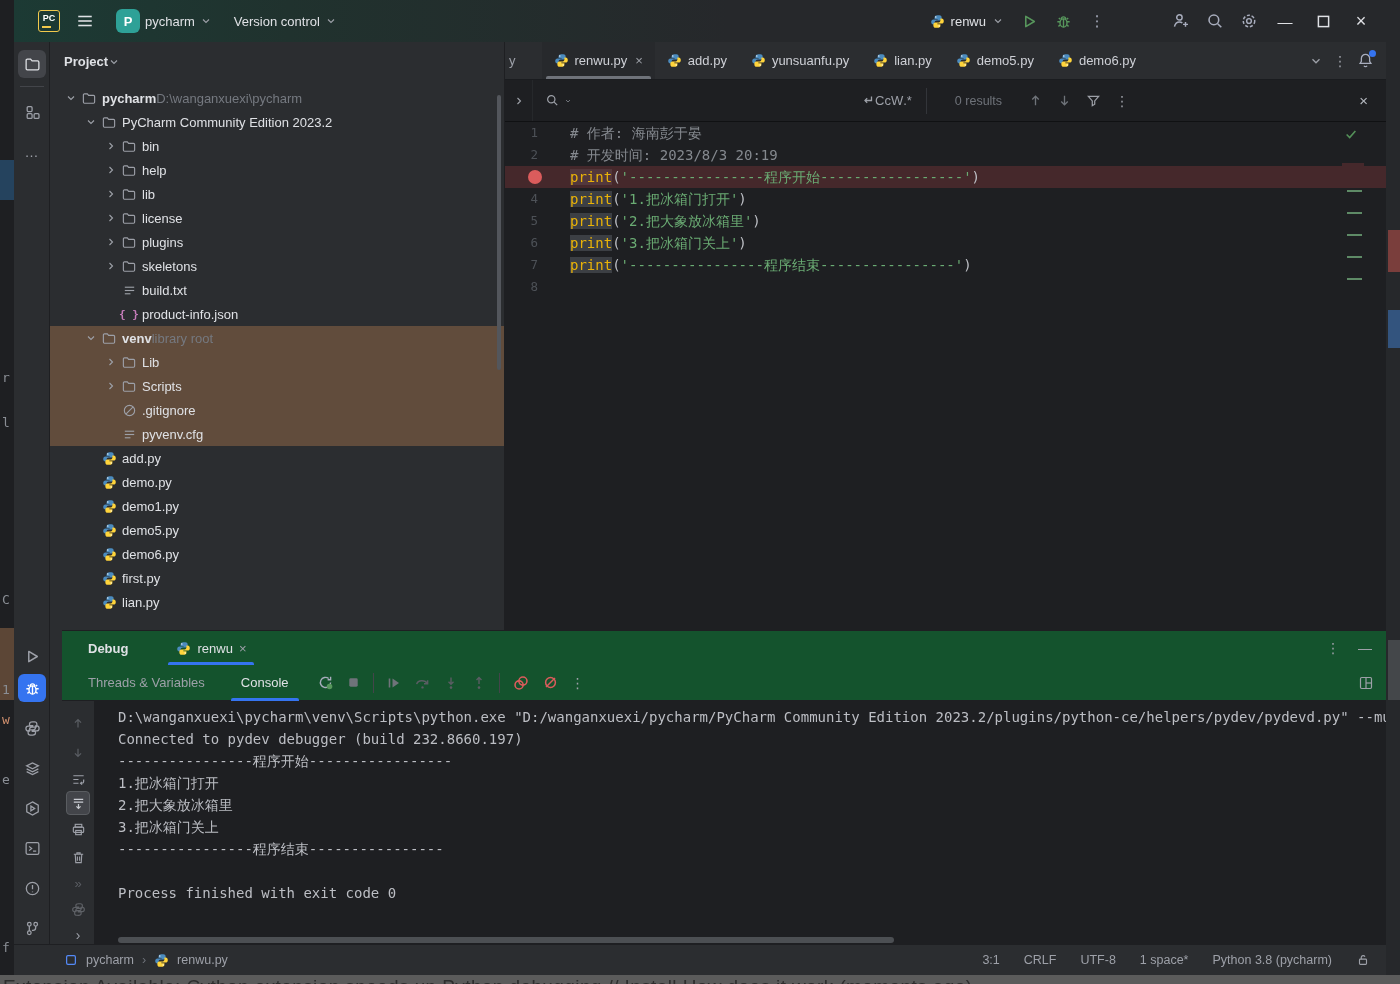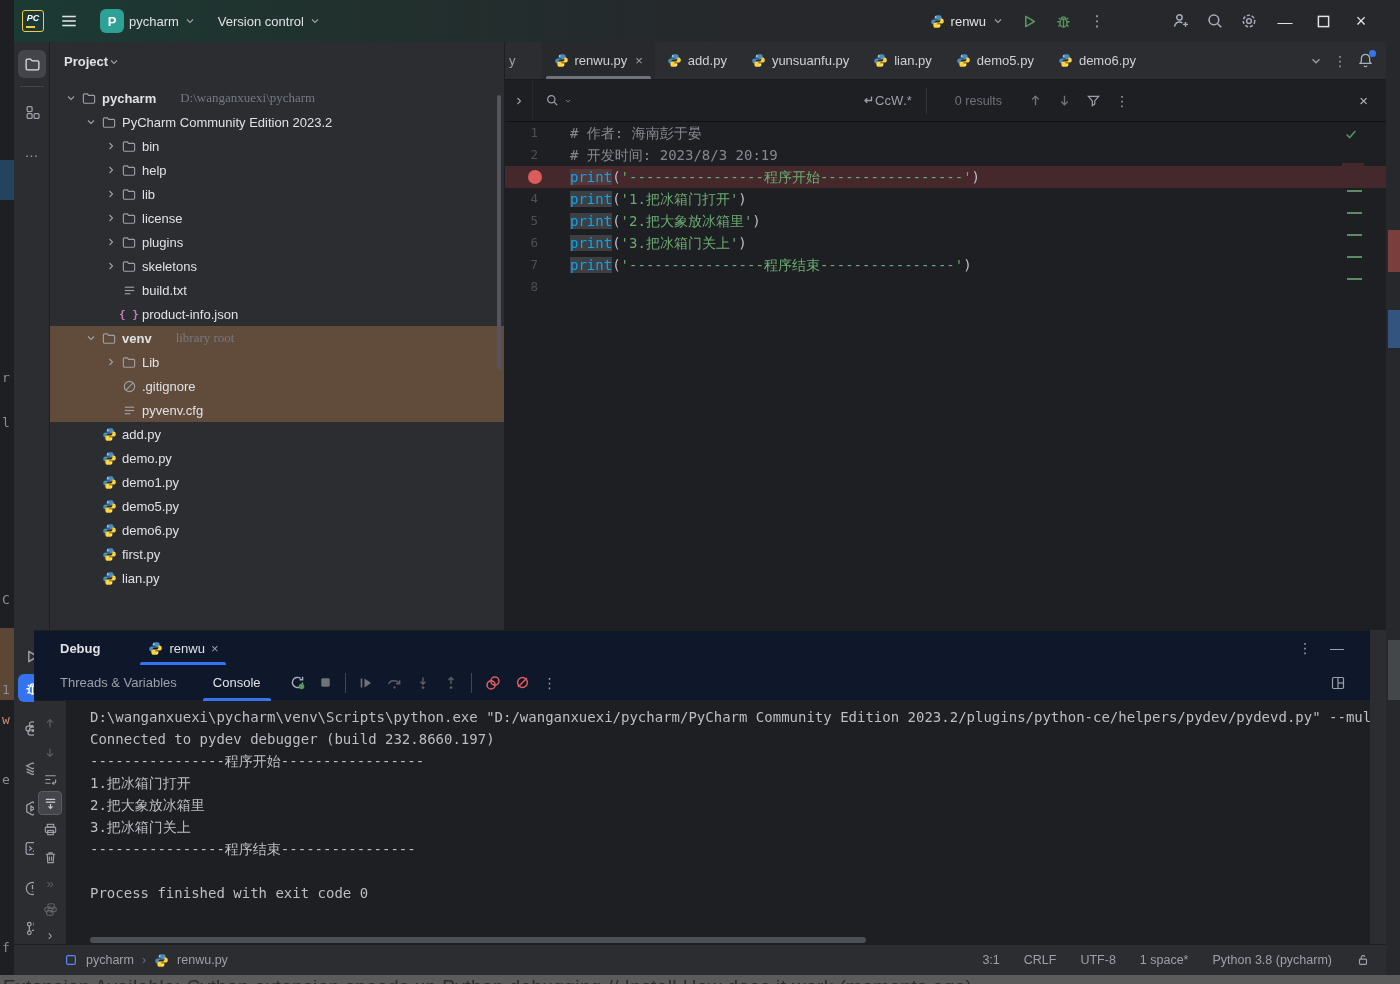--- a/index.html
+++ b/index.html
@@ -19,21 +19,21 @@
 
   
   .win { position:absolute; left:14px; top:0; width:1372px; height:975px; background:#2B2D30; overflow:hidden; }
 
   
   .titlebar { position:absolute; left:0; top:0; width:100%; height:42px;
     background:linear-gradient(90deg,#1C3A34 0%,#20322E 20%,#26282B 52%,#26282B 100%);
     display:flex; align-items:center; }
   .tb-left { display:flex; align-items:center; gap:10px; padding-left:6px; }
   .pc-logo { width:22px; height:22px; border:1.6px solid #F2C94C; border-radius:3px; position:relative;
-    color:#fff; font-size:9px; font-weight:bold; display:flex; align-items:flex-start; justify-content:center; padding-top:2px; margin-left:2px;font-style:italic;}
+    color:#fff; font-size:9px; font-weight:bold; display:flex; align-items:flex-start; justify-content:center; padding-top:2px; margin-left:18px;}
   .pc-logo::after { content:""; position:absolute; left:3px; bottom:3px; width:9px; height:2px; background:#F2C94C; }
   .tb-btn { display:flex; align-items:center; gap:5px; color:#DFE1E5; font-size:13px; padding:4px 6px; border-radius:4px; }
   .avatar { width:24px; height:24px; border-radius:6px; background:#2EA197; color:#fff; font-size:13px; font-weight:bold;
     display:flex; align-items:center; justify-content:center; }
   .tb-right { margin-left:auto; display:flex; align-items:center; gap:4px; padding-right:8px; }
   .tb-ico { width:30px; height:30px; display:flex; align-items:center; justify-content:center; border-radius:4px; }
   .runcfg { display:flex; align-items:center; gap:6px; font-size:13px; color:#DFE1E5; margin-right:6px; }
   .winctl { width:34px; height:30px; display:flex; align-items:center; justify-content:center; color:#DFE1E5; font-size:15px; }
 
   
@@ -47,21 +47,21 @@
   .project { position:absolute; left:36px; top:42px; width:455px; height:588px; background:#2B2D30;
     border-right:1px solid #1E1F22; overflow:hidden; }
   .proj-head { display:flex; align-items:center; padding:12px 0 10px 14px; font-size:13px; font-weight:bold; color:#DFE1E5; }
   .tree { position:absolute; left:0; top:44px; width:100%; }
   .tree-row { display:flex; align-items:center; height:24px; font-size:13px; color:#DFE1E5; white-space:nowrap; }
   .tree-row.selected { background:#614C3C; }
   .tr-chev { width:18px; height:16px; display:flex; align-items:center; justify-content:center; flex:none; }
   .tr-ico { width:18px; height:16px; display:flex; align-items:center; justify-content:center; flex:none; }
   .tr-label { margin-left:4px; }
   .tr-label.bold { font-weight:bold; }
-  .tr-suffix { margin-left:24px; color:#757980;font-family:Liberation Serif, serif; }
+  .tr-suffix { margin-left:0; color:#757980; }
   .json-ico { font-family:"DejaVu Sans Mono", monospace; font-size:11px; font-weight:bold; color:#C77DBB; }
   .proj-scroll { position:absolute; right:3px; top:53px; width:4px; height:275px; background:#53565C; border-radius:2px; }
 
   
   .editor { position:absolute; left:491px; top:42px; width:881px; height:588px; background:#1E1F22; }
   .tabstrip { position:absolute; left:0; top:0; width:100%; height:38px; background:#2B2D30; border-bottom:1px solid #1A1C1F; display:flex; align-items:stretch; }
   .tab-frag { display:flex; align-items:center; padding:0 8px 0 4px; color:#9DA0A8; font-size:13px; }
   .tab { position:relative; display:flex; align-items:center; gap:6px; padding:0 12px; font-size:13px; color:#CED0D6; }
   .tab.active { background:#27292C; }
   .tab.active::after { content:""; position:absolute; left:4px; right:4px; bottom:0; height:3px; background:#6F737A; border-radius:2px 2px 0 0; }
@@ -82,31 +82,31 @@
   .find-close { margin-left:auto; margin-right:18px; color:#B4B8BF; font-size:15px; }
 
   
   .code { position:absolute; left:0; top:80px; width:100%; height:508px; font-family:"DejaVu Sans Mono", monospace; font-size:14px; }
   .cline { position:relative; display:flex; height:22px; line-height:22px; white-space:pre; }
   .cline.bp { background:#45282B; }
   .cgut { position:relative; width:46px; flex:none; text-align:right; padding-right:13px; color:#4D5157; font-size:12.5px; }
   .bp-dot { position:absolute; right:9px; top:4px; width:14px; height:14px; border-radius:50%; background:#DB5C5C; }
   .ctext { margin-left:19px; }
   .seg-comment { color:#85898F; }
-  .seg-fn { color:#0ea5e9; background:#3C3F44; }
+  .seg-fn { color:#eab308; background:#3C3F44; }
   .cline.bp .seg-fn { background:#53383C; }
   .seg-plain { color:#BCBEC4; }
   .seg-string { color:#6AAB73; }
   .code-marks { position:absolute; right:0; top:0; width:60px; height:100%; }
   .mark-check { position:absolute; right:28px; top:5px; }
   .mark-bp { position:absolute; right:22px; top:41px; width:22px; height:20px; background:#45282B; }
   .mark-dash { position:absolute; right:24px; width:15px; height:2px; background:#5E8A66; }
 
   
-  .debug { position:absolute; left:20px; top:630px; width:1336px; height:314px; background:#0f172a; border-top:1px solid #1E1F22; }
+  .debug { position:absolute; left:48px; top:630px; width:1336px; height:314px; background:#14532d; border-top:1px solid #1E1F22; }
   .dbg-head { position:absolute; left:0; top:0; width:100%; height:34px; display:flex; align-items:center; }
   .dbg-title { font-size:13px; font-weight:bold; color:#DFE1E5; margin-left:26px; }
   .dbg-tab { position:relative; height:100%; display:flex; align-items:center; gap:6px; margin-left:40px; padding:0 8px; font-size:13px; color:#DFE1E5; }
   .dbg-tab::after { content:""; position:absolute; left:0; right:0; bottom:0; height:3px; background:#3574F0; border-radius:2px 2px 0 0; }
   .dbg-head-right { margin-left:auto; display:flex; align-items:center; gap:18px; padding-right:26px; color:#9DA0A8; }
   .dbg-tabs { position:absolute; left:0; top:34px; width:100%; height:36px; display:flex; align-items:center; border-bottom:1px solid #1E1F22; }
   .dbg-tab2 { position:relative; height:100%; display:flex; align-items:center; padding:0 10px; margin-left:16px; font-size:13px; color:#9DA0A8; }
   .dbg-tab2.on { color:#DFE1E5; }
   .dbg-tab2.on::after { content:""; position:absolute; left:0; right:0; bottom:-1px; height:3px; background:#3574F0; border-radius:2px 2px 0 0; }
   .dbg-actions { display:flex; align-items:center; gap:12px; margin-left:18px; }
@@ -454,20 +454,33 @@
               <svg width="12" height="12" viewBox="0 0 16 16">
                 <polyline points="6,4 10,8 6,12" fill="none" stroke="#9DA0A8" stroke-width="1.5"></polyline>
               </svg>
             </span>
             <span class="tr-ico">
               <svg width="16" height="15" viewBox="0 0 16 16">
                 <path d="M2 4.2c0-.7.5-1.2 1.2-1.2h3l1.4 1.6h5.2c.7 0 1.2.5 1.2 1.2v6c0 .7-.5 1.2-1.2 1.2H3.2c-.7 0-1.2-.5-1.2-1.2z" fill="none" stroke="#9DA0A8" stroke-width="1.2"></path>
               </svg>
             </span>
             <span class="tr-label">Lib</span>
+          </div>
+          <div class="tree-row selected" style="padding-left: 52px;">
+            <span class="tr-chev">
+              <svg width="12" height="12" viewBox="0 0 16 16">
+                <polyline points="6,4 10,8 6,12" fill="none" stroke="#9DA0A8" stroke-width="1.5"></polyline>
+              </svg>
+            </span>
+            <span class="tr-ico">
+              <svg width="16" height="15" viewBox="0 0 16 16">
+                <path d="M2 4.2c0-.7.5-1.2 1.2-1.2h3l1.4 1.6h5.2c.7 0 1.2.5 1.2 1.2v6c0 .7-.5 1.2-1.2 1.2H3.2c-.7 0-1.2-.5-1.2-1.2z" fill="none" stroke="#9DA0A8" stroke-width="1.2"></path>
+              </svg>
+            </span>
+            <span class="tr-label">Scripts</span>
           </div>
           <div class="tree-row selected" style="padding-left: 52px;">
             <span class="tr-chev"></span>
             <span class="tr-ico">
               <svg width="15" height="15" viewBox="0 0 16 16" fill="none" stroke="#9DA0A8" stroke-width="1.2">
                 <circle cx="8" cy="8" r="5.5"></circle>
                 <line x1="4.4" y1="11.6" x2="11.6" y2="4.4"></line>
               </svg>
             </span>
             <span class="tr-label">.gitignore</span>

